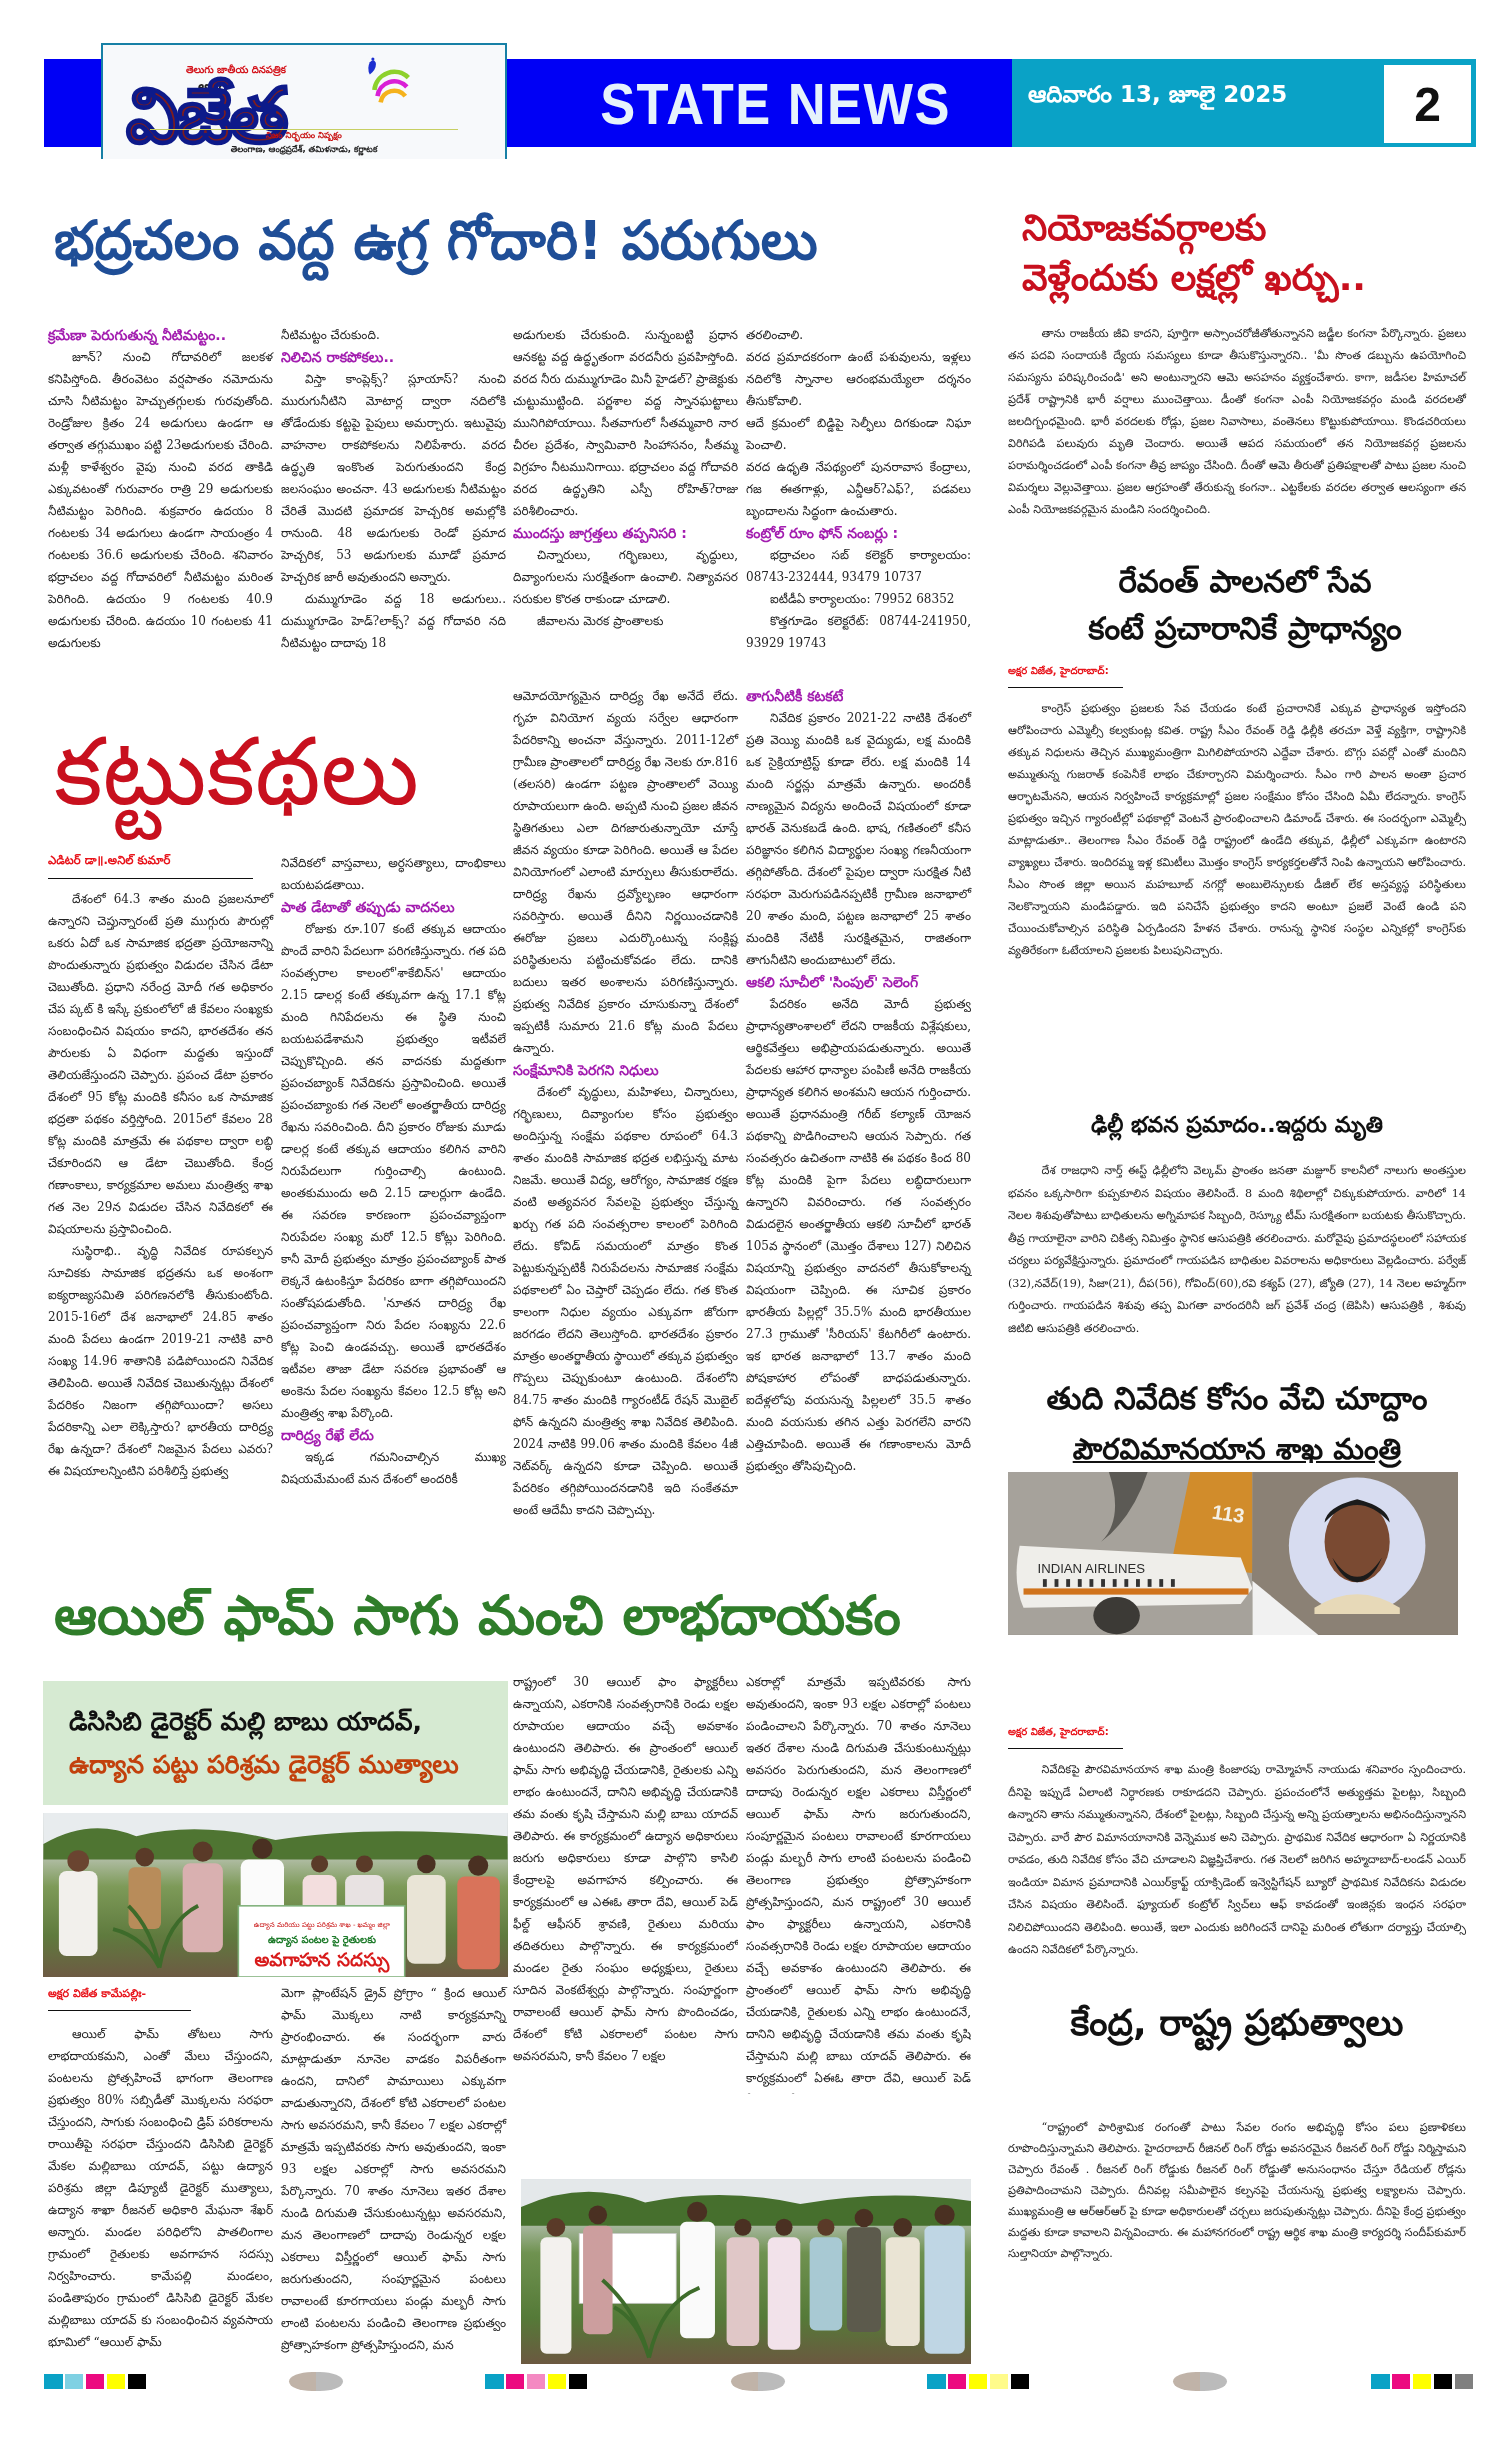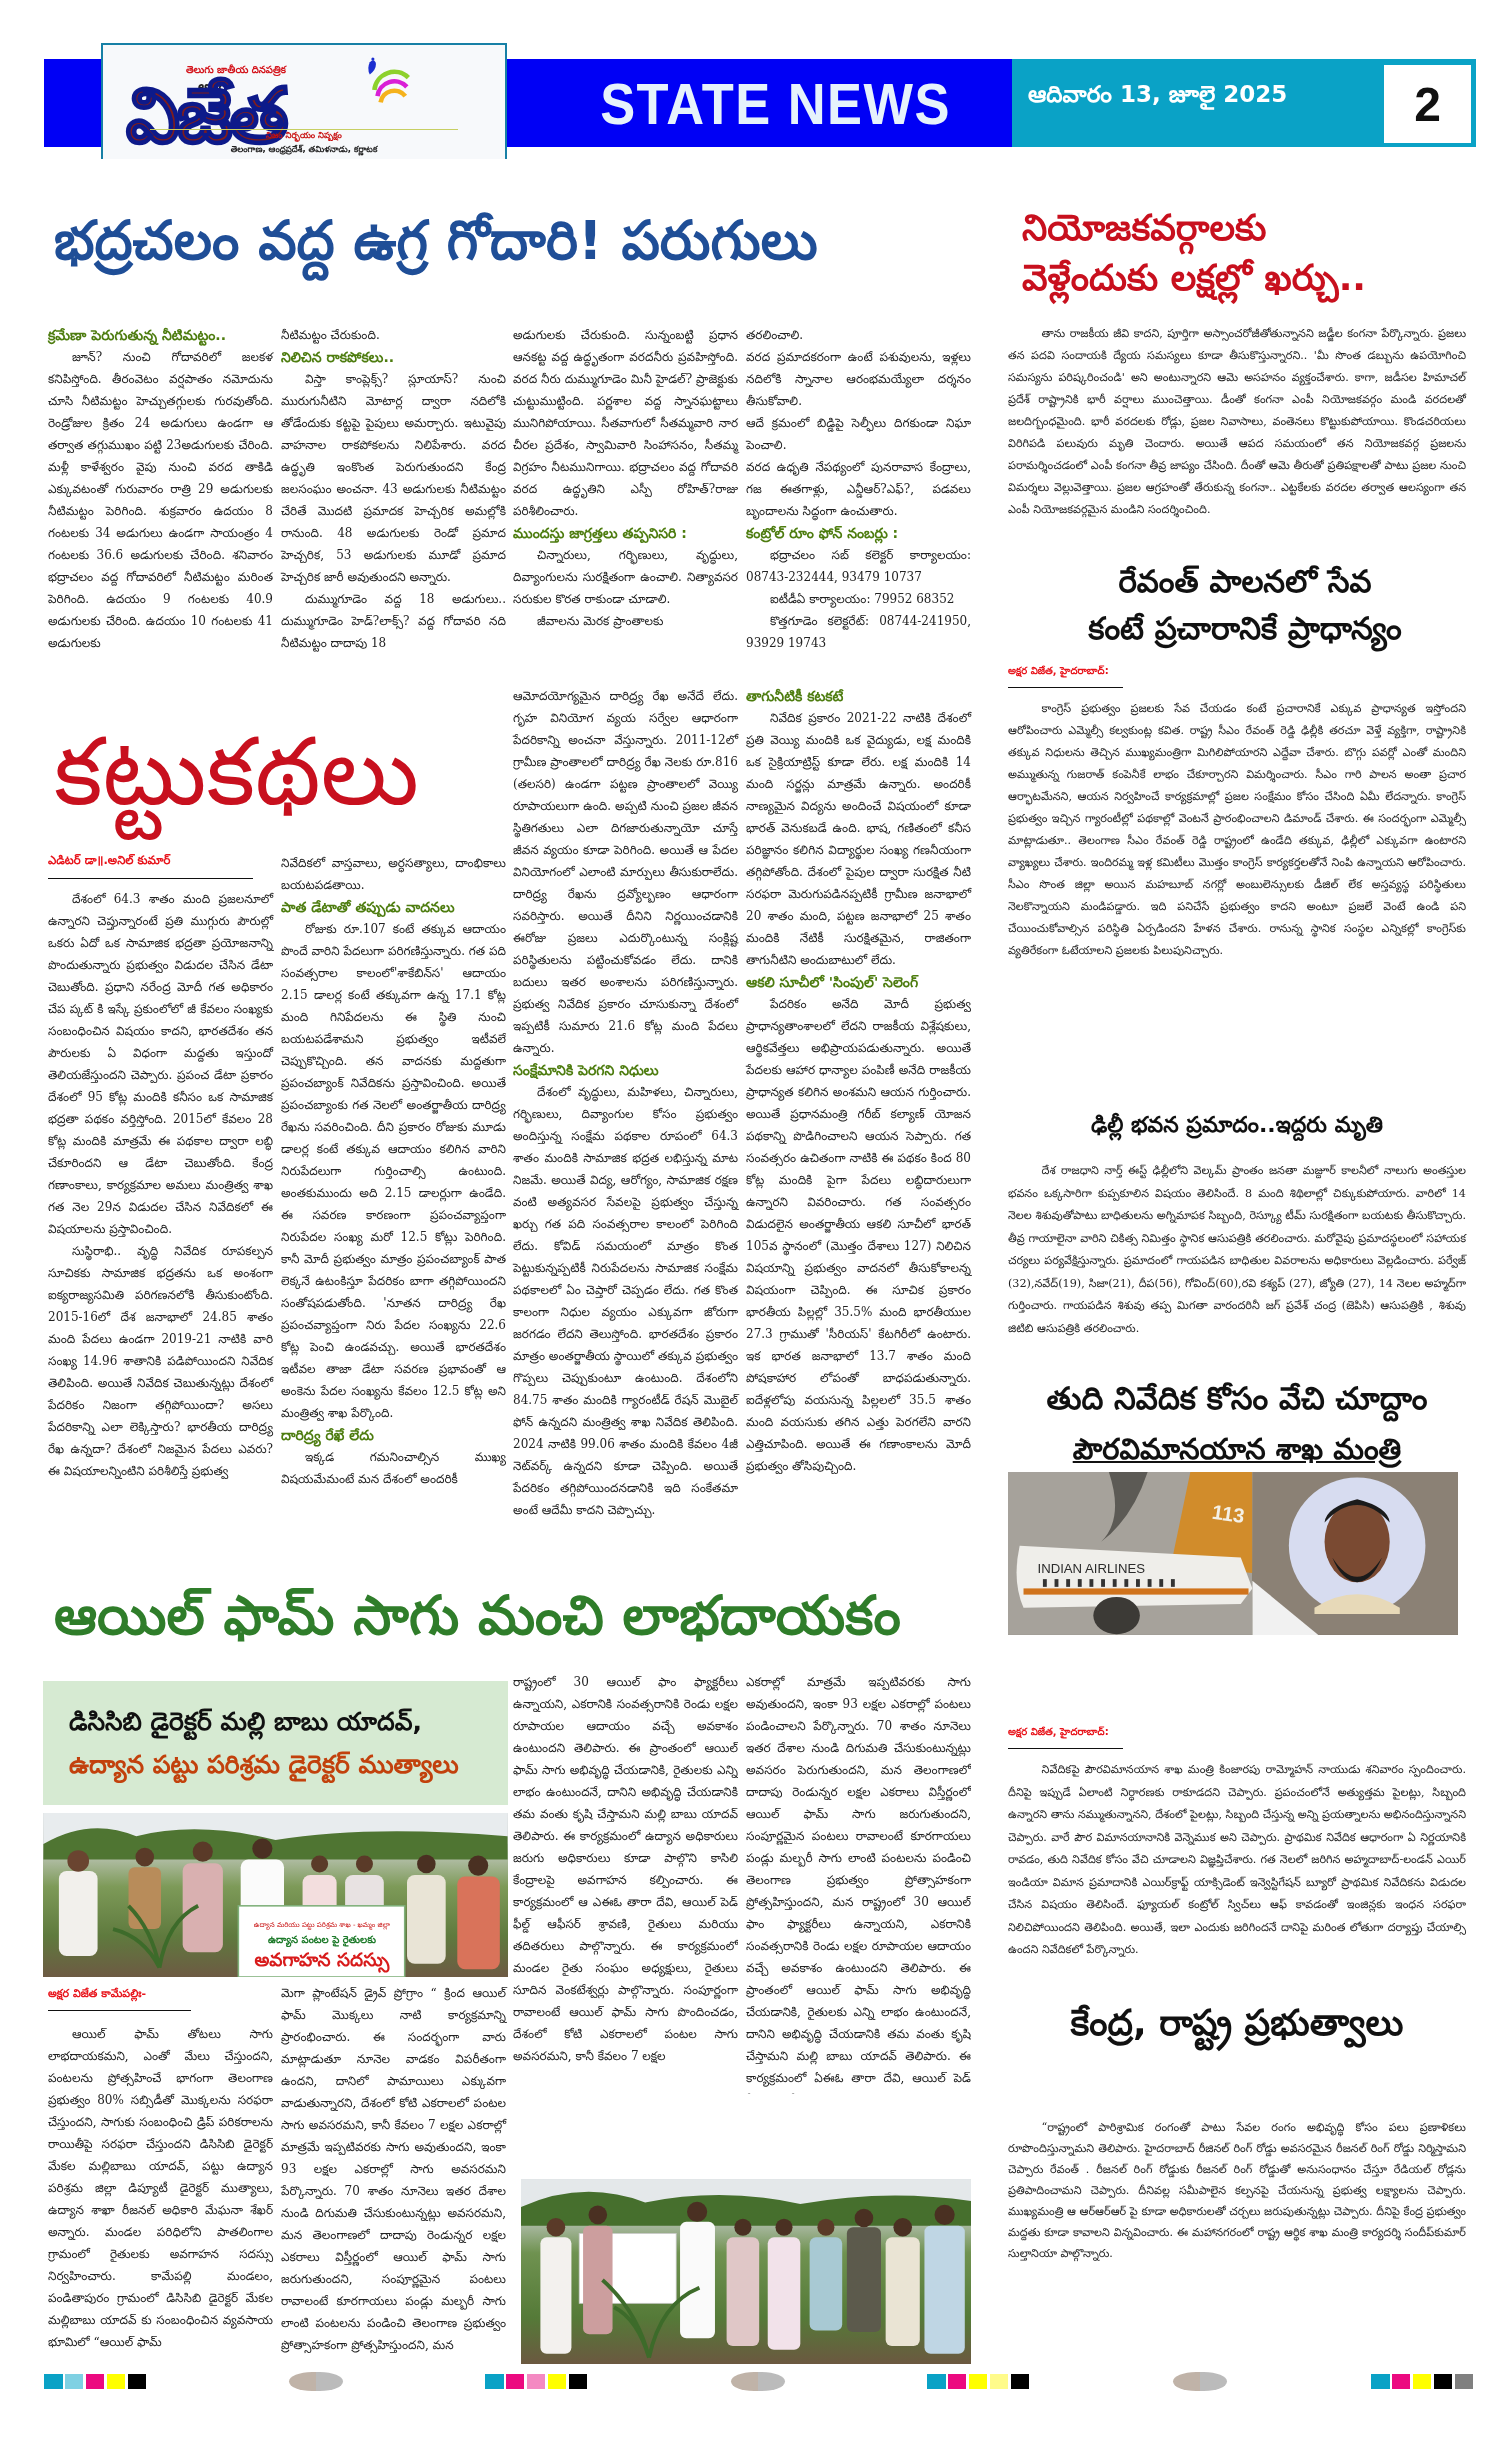--- a/index.html
+++ b/index.html
@@ -17,21 +17,21 @@
   .logo-slogan { position: absolute; left: 0; right: 0; bottom: 17px; text-align: center; font-family: "DejaVu Sans", sans-serif; font-size: 8.5px; color: #c81010; font-weight: bold; }
   .logo-states { position: absolute; left: 0; right: 0; bottom: 3.1px; text-align: center; font-family: "DejaVu Sans", sans-serif; font-size: 8.5px; color: #222; font-weight: bold; border-top: 0.8px solid #c7cf62; margin: 0 47px; padding-top: 14px; }
   .mast-title { position: absolute; left: 543px; top: 67px; width: 465px; height: 73px; display: flex; align-items: center; justify-content: center; font-family: "Liberation Sans", sans-serif; font-weight: bold; font-size: 57px; color: #e6f2fb; letter-spacing: 1.6px; transform: scaleX(0.92); }
   .mast-date { position: absolute; left: 1028px; top: 81px; font-family: "DejaVu Sans", sans-serif; font-weight: bold; font-size: 23px; color: #ffffff; }
   .page-no-box { position: absolute; left: 1384px; top: 65px; width: 87px; height: 78px; background: #fff; display: flex; align-items: center; justify-content: center; font-family: "Liberation Sans", sans-serif; font-weight: bold; font-size: 48px; color: #111; }
 
   
   .h-big { position: absolute; font-family: "DejaVu Sans", sans-serif; font-weight: bold; white-space: nowrap; line-height: 1.1; }
   .col { position: absolute; font-size: 12px; line-height: 22px; text-align: justify; color: #222; }
   .col p { text-indent: 2em; }
-  .sub-red { color: #4d7c0f; font-family: "DejaVu Sans", sans-serif; font-weight: bold; font-size: 14px; text-indent: 0 !important; }
+  .sub-red { color: #a21caf; font-family: "DejaVu Sans", sans-serif; font-weight: bold; font-size: 14px; text-indent: 0 !important; }
   .byline { position: absolute; font-family: "DejaVu Sans", sans-serif; font-size: 11.6px; color: #e8141b; font-weight: bold; padding-bottom: 7.8px; border-bottom: 1.6px solid #111; }
   .wide { position: absolute; font-size: 12px; line-height: 23px; text-align: justify; color: #222; }
   .wide p { text-indent: 3em; }
   .photo { position: absolute; overflow: hidden; }
 
   
   .cbar { position: absolute; top: 2374px; height: 14.7px; display: flex; gap: 2.3px; }
   .cbar span { display: block; width: 18.6px; height: 14.7px; }
   .reg { position: absolute; top: 2372px; width: 54px; height: 18.6px; border-radius: 50% / 60%; background: linear-gradient(90deg, #c0b3a8 50%, #bbbbbb 50%); }
 </style>

